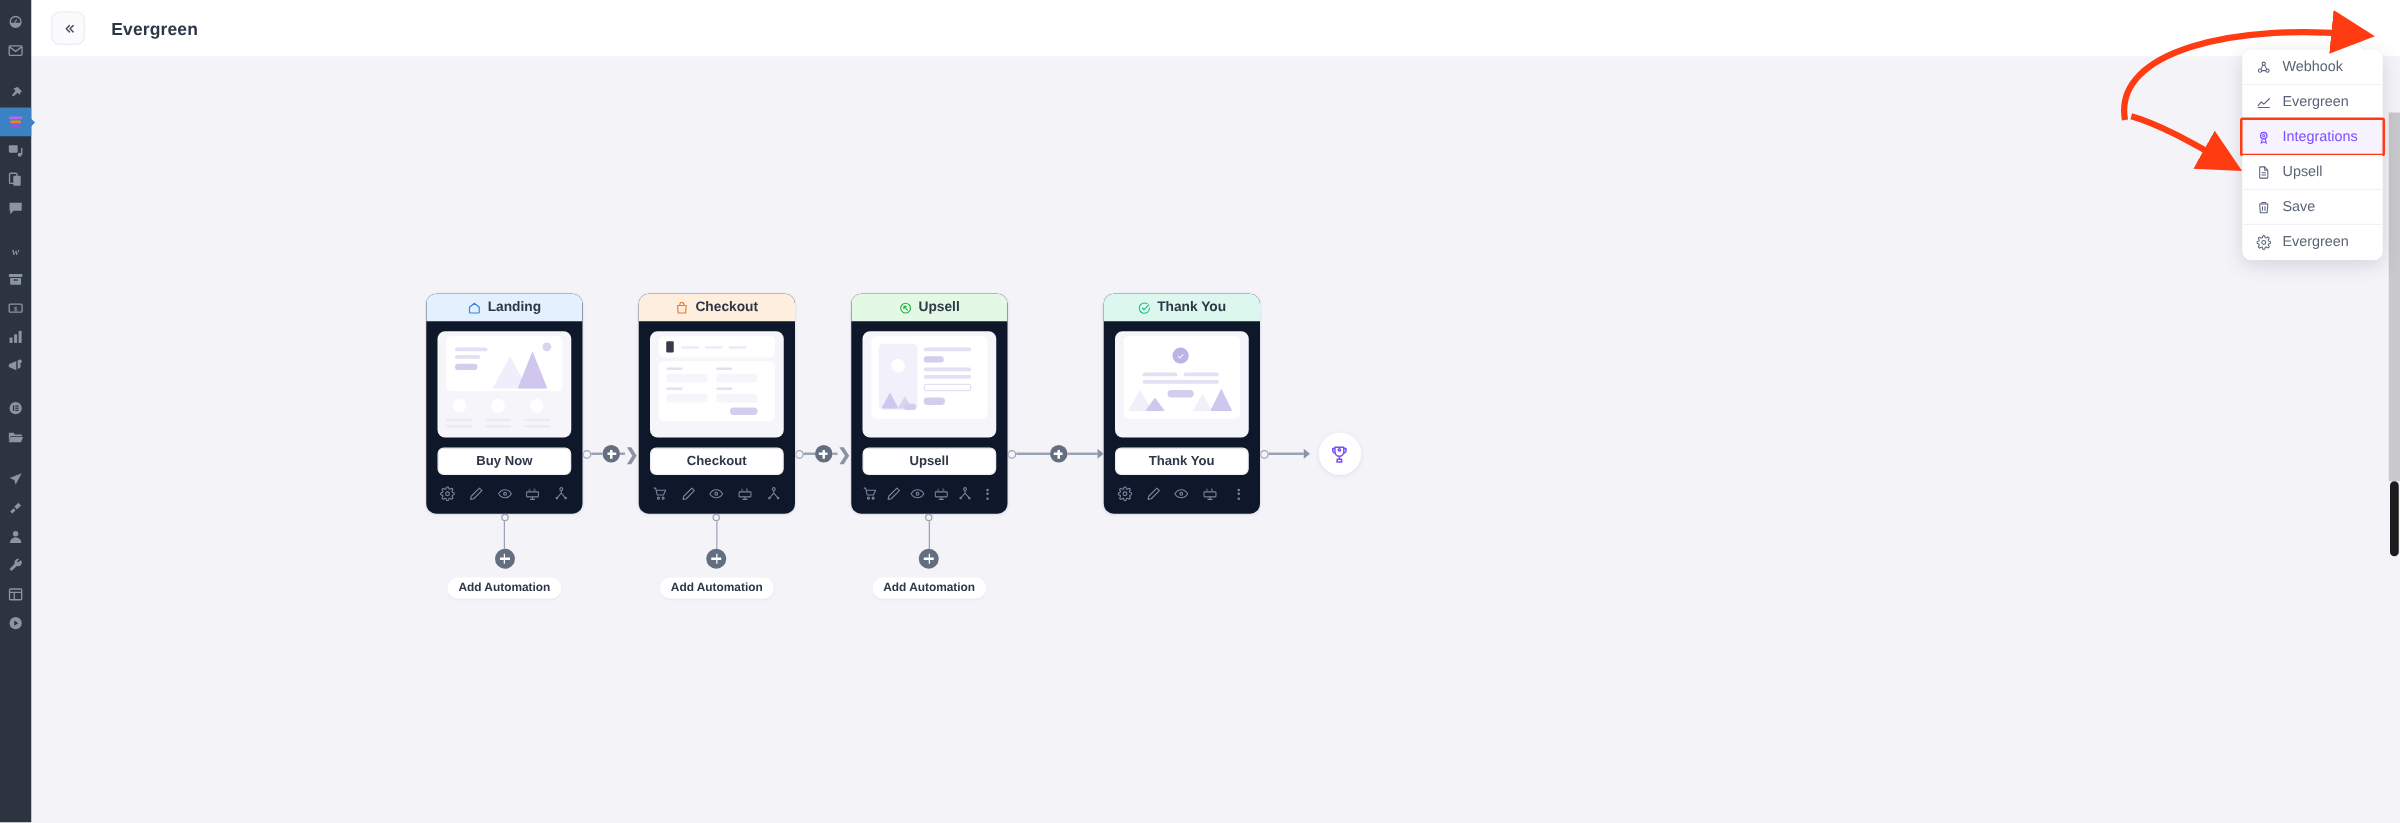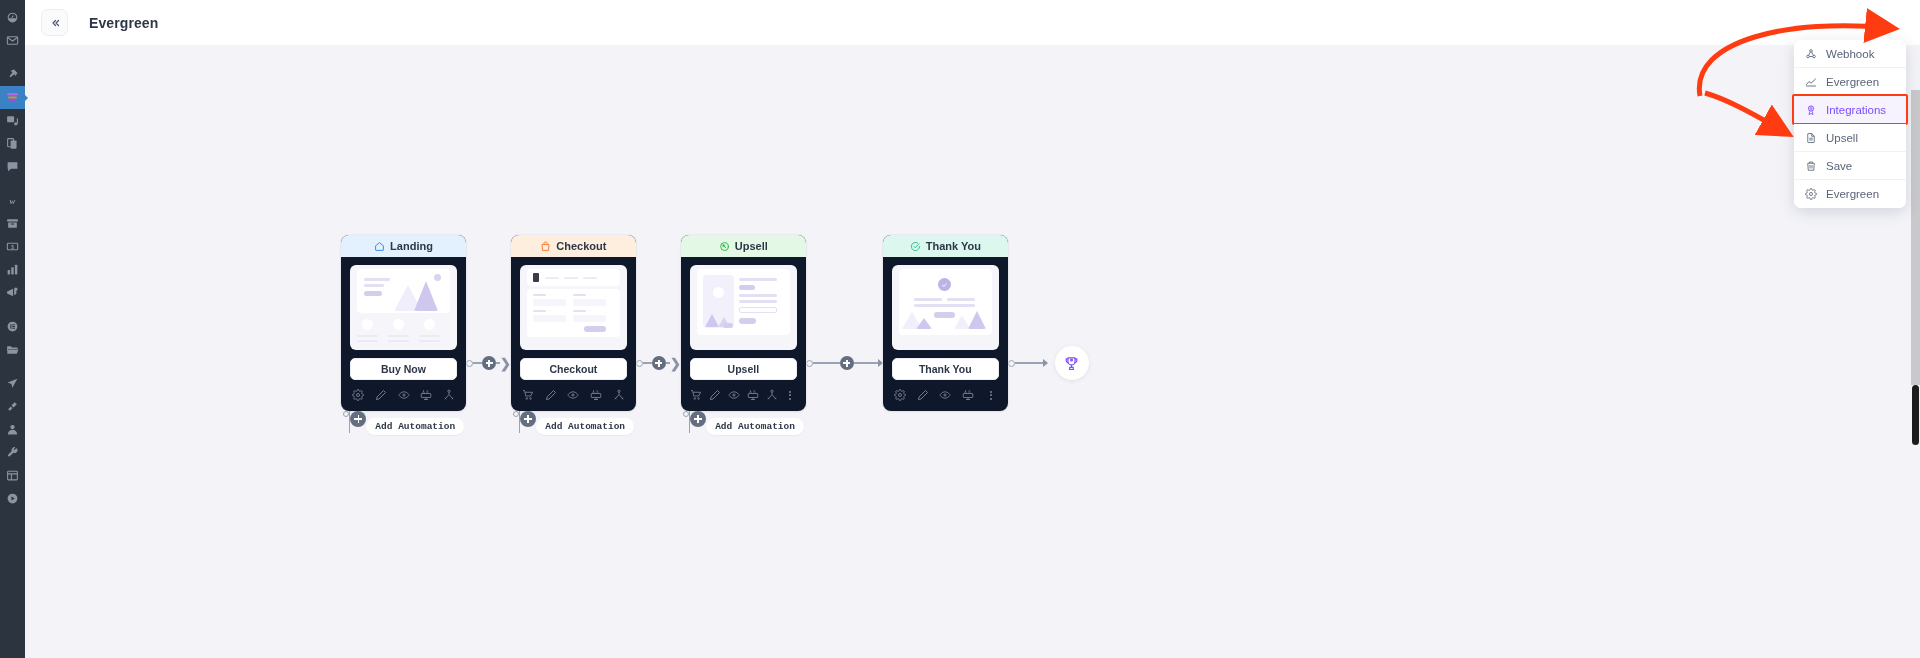--- a/index.html
+++ b/index.html
@@ -166,21 +166,21 @@
   .plus-circ::before, .plus-circ::after {
     content: ""; position: absolute; background: #fff;
   }
   .plus-circ::before { width: 7px; height: 1.5px; }
   .plus-circ::after  { width: 1.5px; height: 7px; }
   .arrow-head { width: 0; height: 0; border-left: 5px solid #8a93a5;
                 border-top: 4px solid transparent; border-bottom: 4px solid transparent; }
   .chev { color: #8a93a5; font-size: 13px; line-height: 1; font-weight: bold; }
 
   
-  .auto { display: flex; flex-direction: row; align-items: flex-start; margin-top: 0; font-family: Liberation Mono, monospace; }
+  .auto { display: flex; flex-direction: column; align-items: center; margin-top: 0; }
   .auto-dot { width: 6px; height: 6px; border-radius: 50%; border: 1.5px solid #9aa3b4; background: #f4f4f8; }
   .auto-line { width: 1.5px; height: 22px; background: #9aa3b4; }
   .auto-plus {
     width: 16px; height: 16px; border-radius: 50%; background: #636e80;
     position: relative; cursor: pointer;
   }
   .auto-plus::before, .auto-plus::after { content:""; position:absolute; background:#fff; }
   .auto-plus::before { width: 8px; height: 1.5px; left: 4px; top: 7.2px; }
   .auto-plus::after  { width: 1.5px; height: 8px; left: 7.2px; top: 4px; }
   .auto-label {

